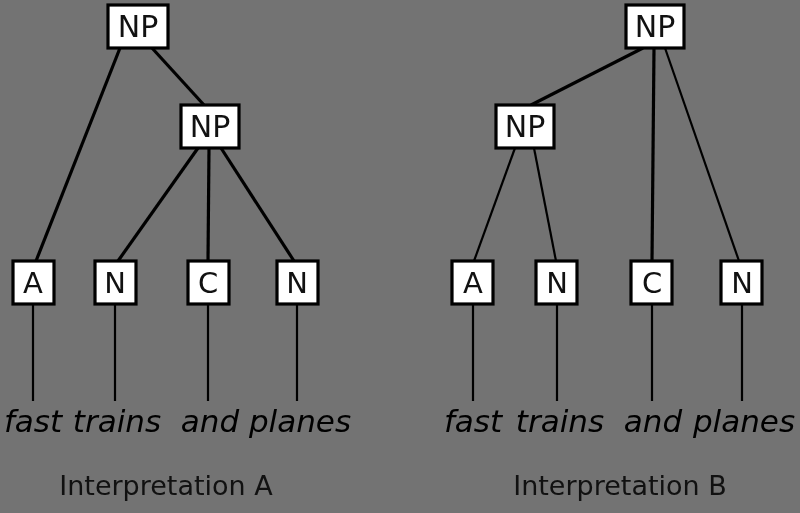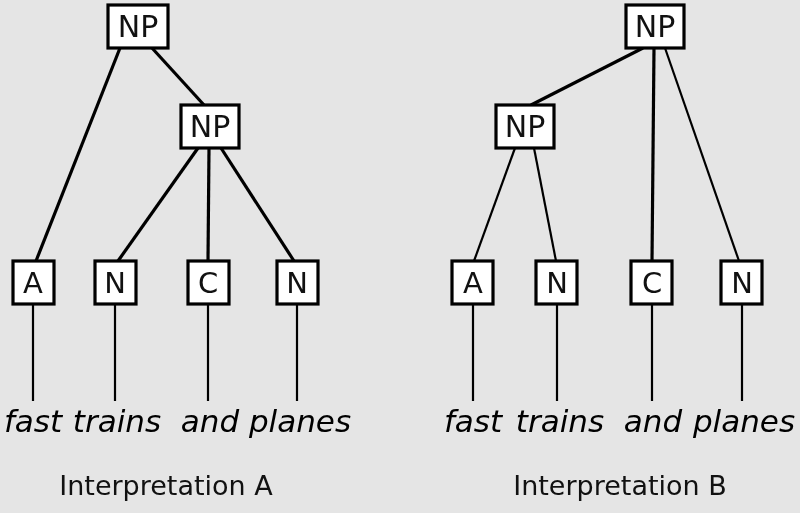--- a/index.html
+++ b/index.html
@@ -10,21 +10,21 @@
   body {
     width: 800px;
     height: 513px;
     overflow: hidden;
     font-family: "DejaVu Sans", "Liberation Sans", sans-serif;
   }
   #figure {
     position: relative;
     width: 800px;
     height: 513px;
-    background: #e5e5e5;
+    background: #737373;
   }
   svg.tree-layer {
     position: absolute;
     top: 0;
     left: 0;
     width: 800px;
     height: 513px;
   }
   .edge-thick {
     stroke: #000000;

